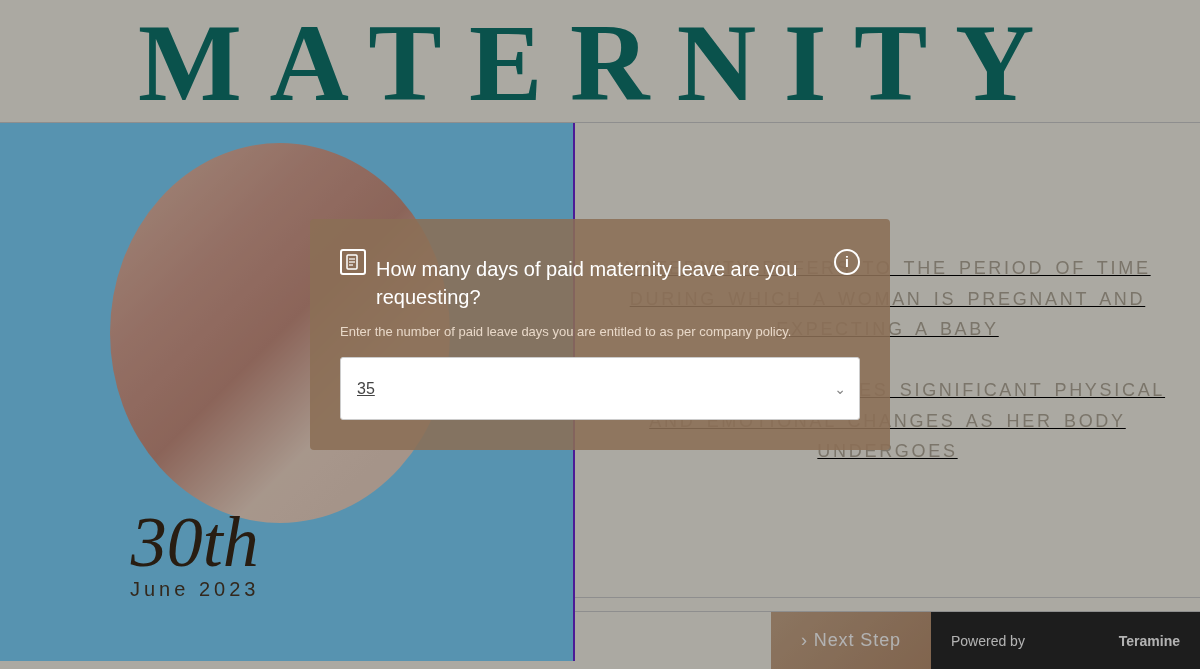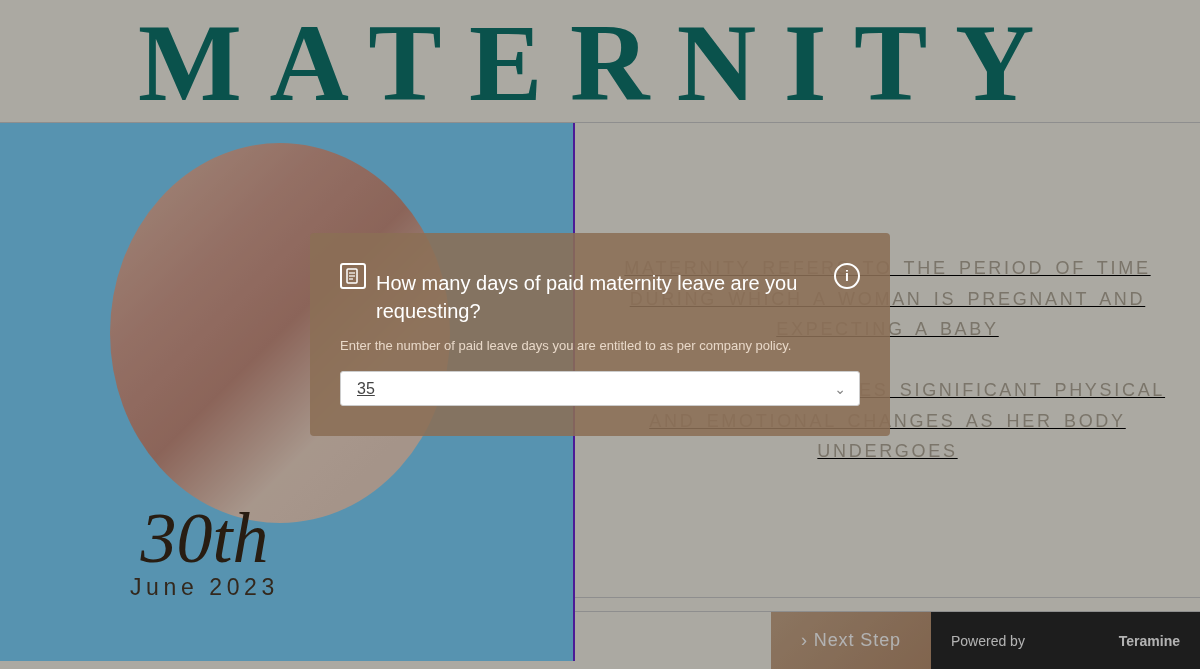--- a/index.html
+++ b/index.html
@@ -68,21 +68,21 @@
     .date-30th {
       font-size: 72px;
       font-style: italic;
       font-weight: 400;
       color: #3a2a1a;
       line-height: 1;
       font-family: 'Georgia', serif;
     }
 
     .date-june {
-      font-size: 23px;
+      font-size: 20px;
       letter-spacing: 0.2em;
       color: #4a3a2a;
       font-family: Arial, sans-serif;
       font-weight: 400;
     }
 
     
     .right-panel {
       flex: 1;
       background-color: #f5f2e8;
@@ -255,21 +255,21 @@
       display: flex;
       align-items: flex-start;
     }
 
     .modal-input-wrapper {
       position: relative;
     }
 
     .modal-input {
       width: 100%;
-      padding: 8px 16px;
+      padding: 22px 16px;
       font-size: 16px;
       border: 1px solid #ccc;
       border-radius: 3px;
       background: #fff;
       color: #444;
       font-family: Arial, sans-serif;
       appearance: none;
       -webkit-appearance: none;
       cursor: pointer;
       text-decoration: underline;

